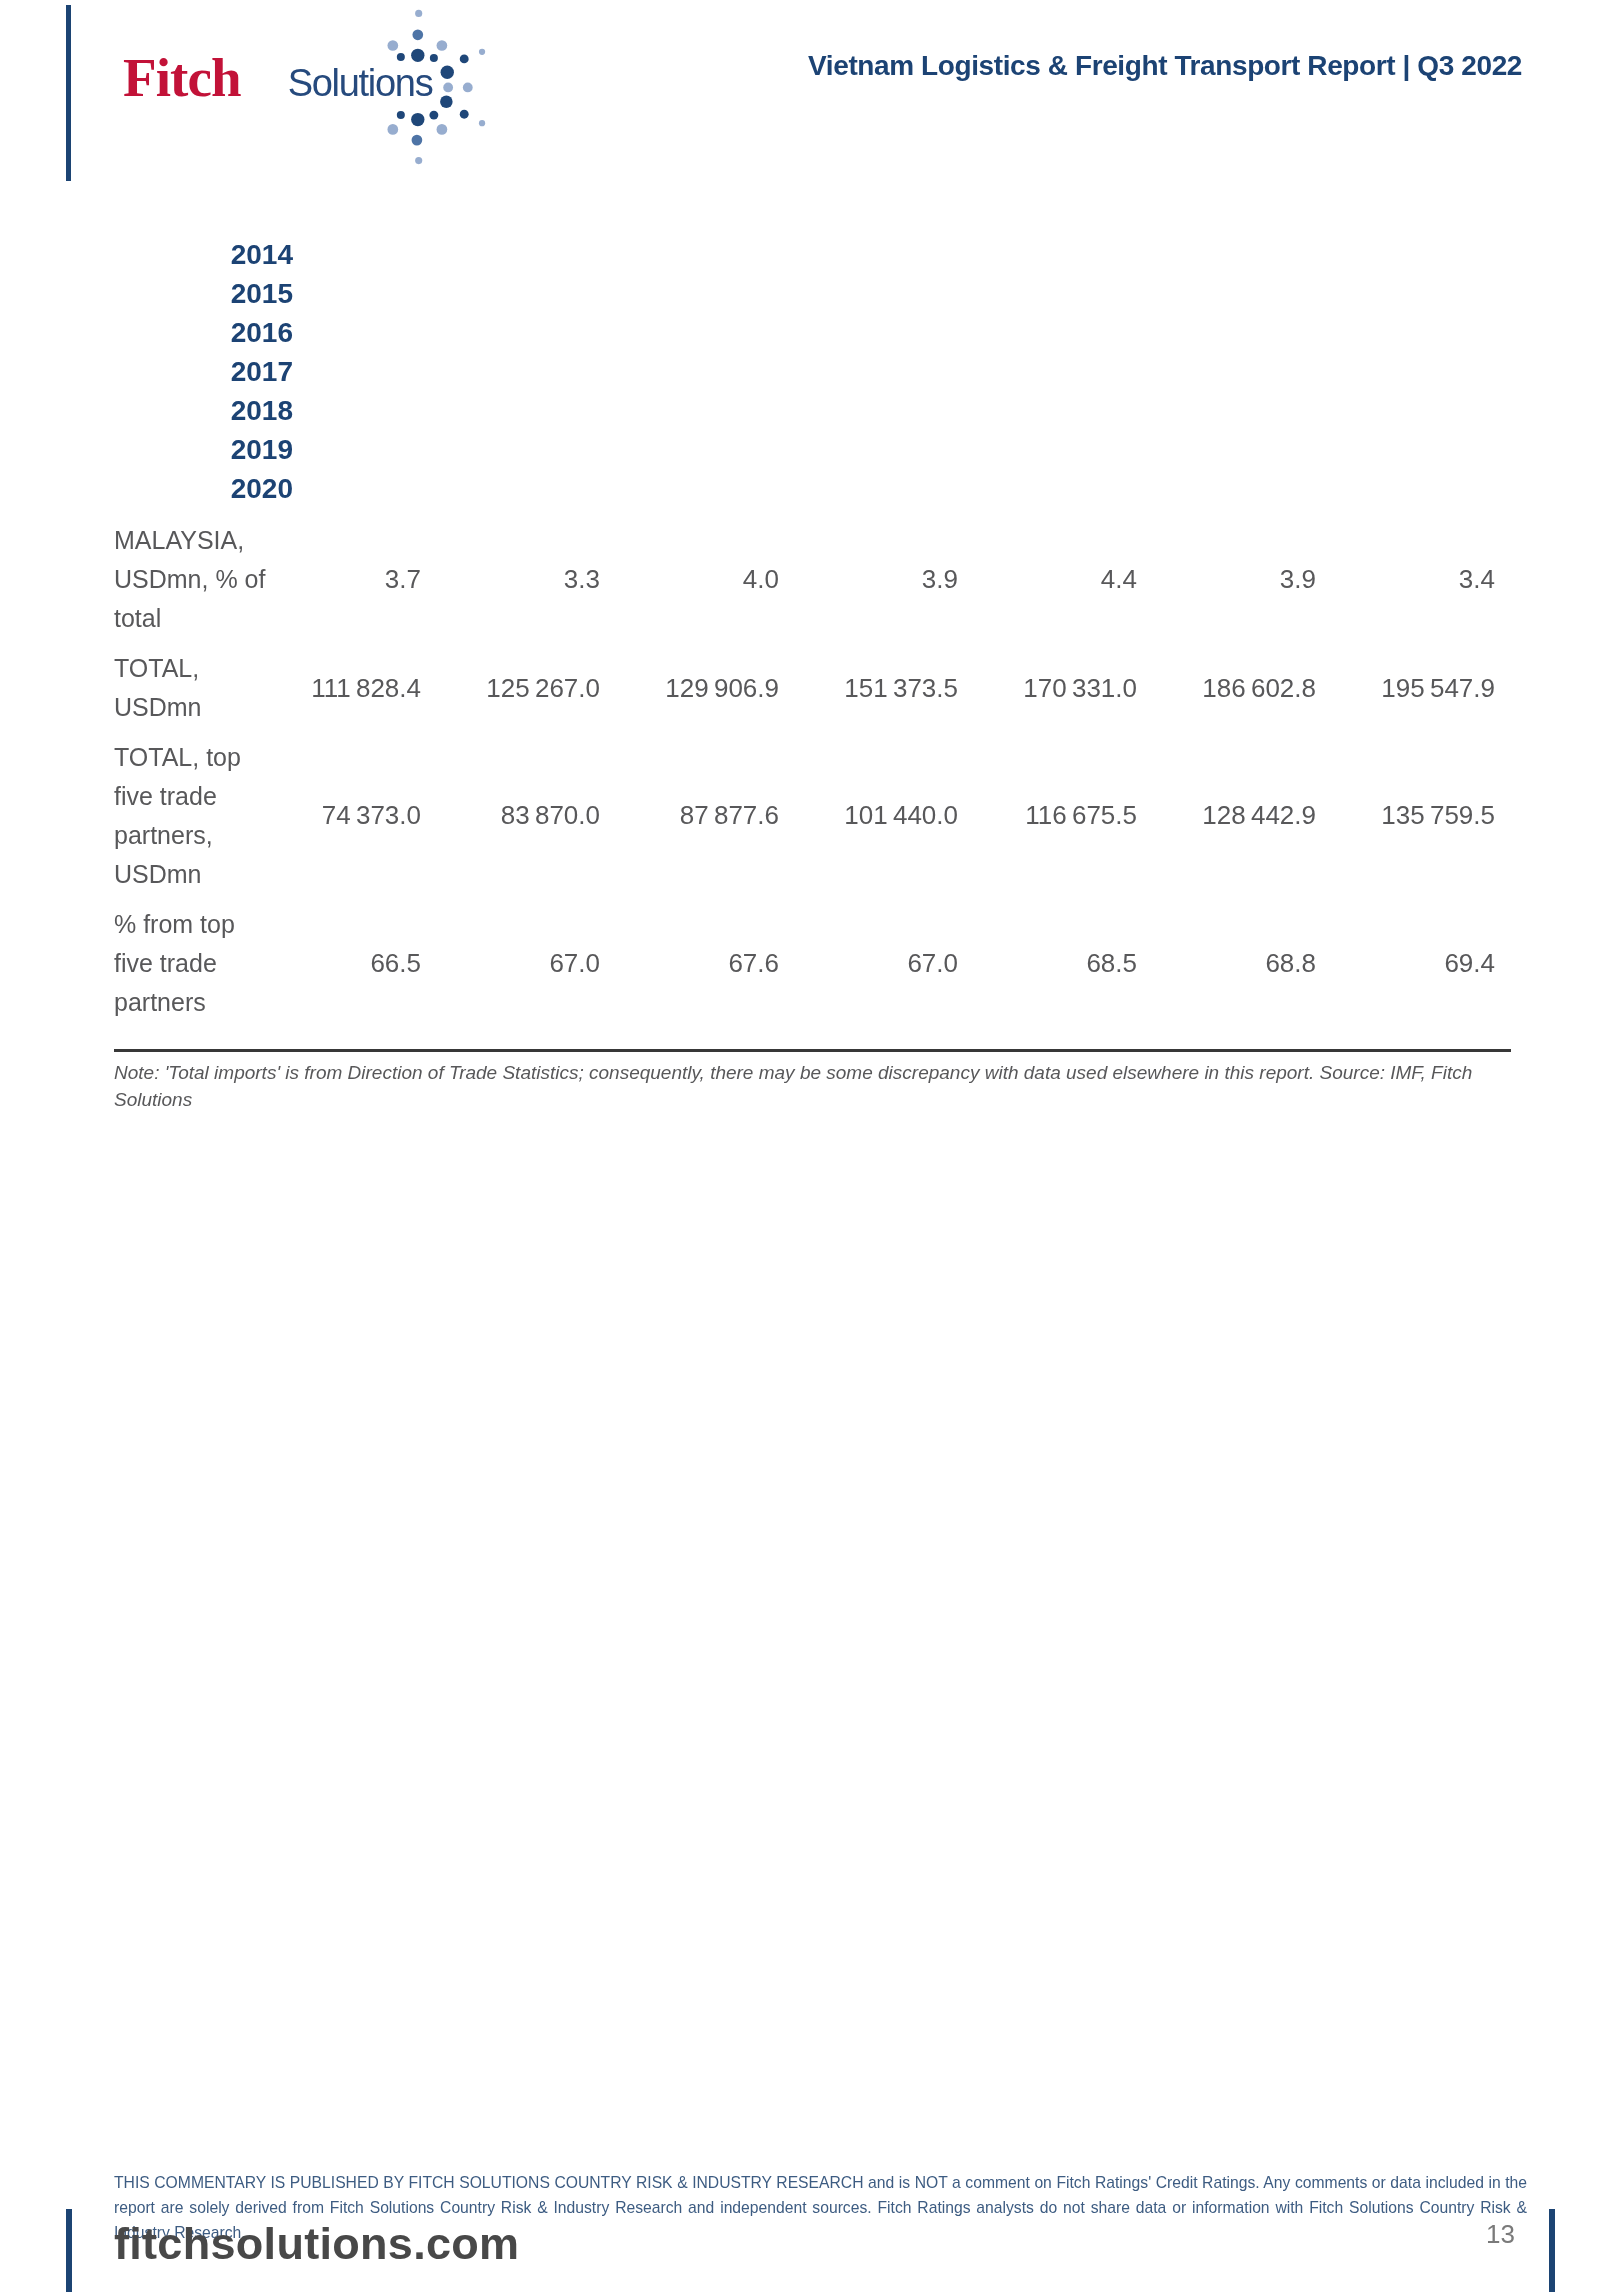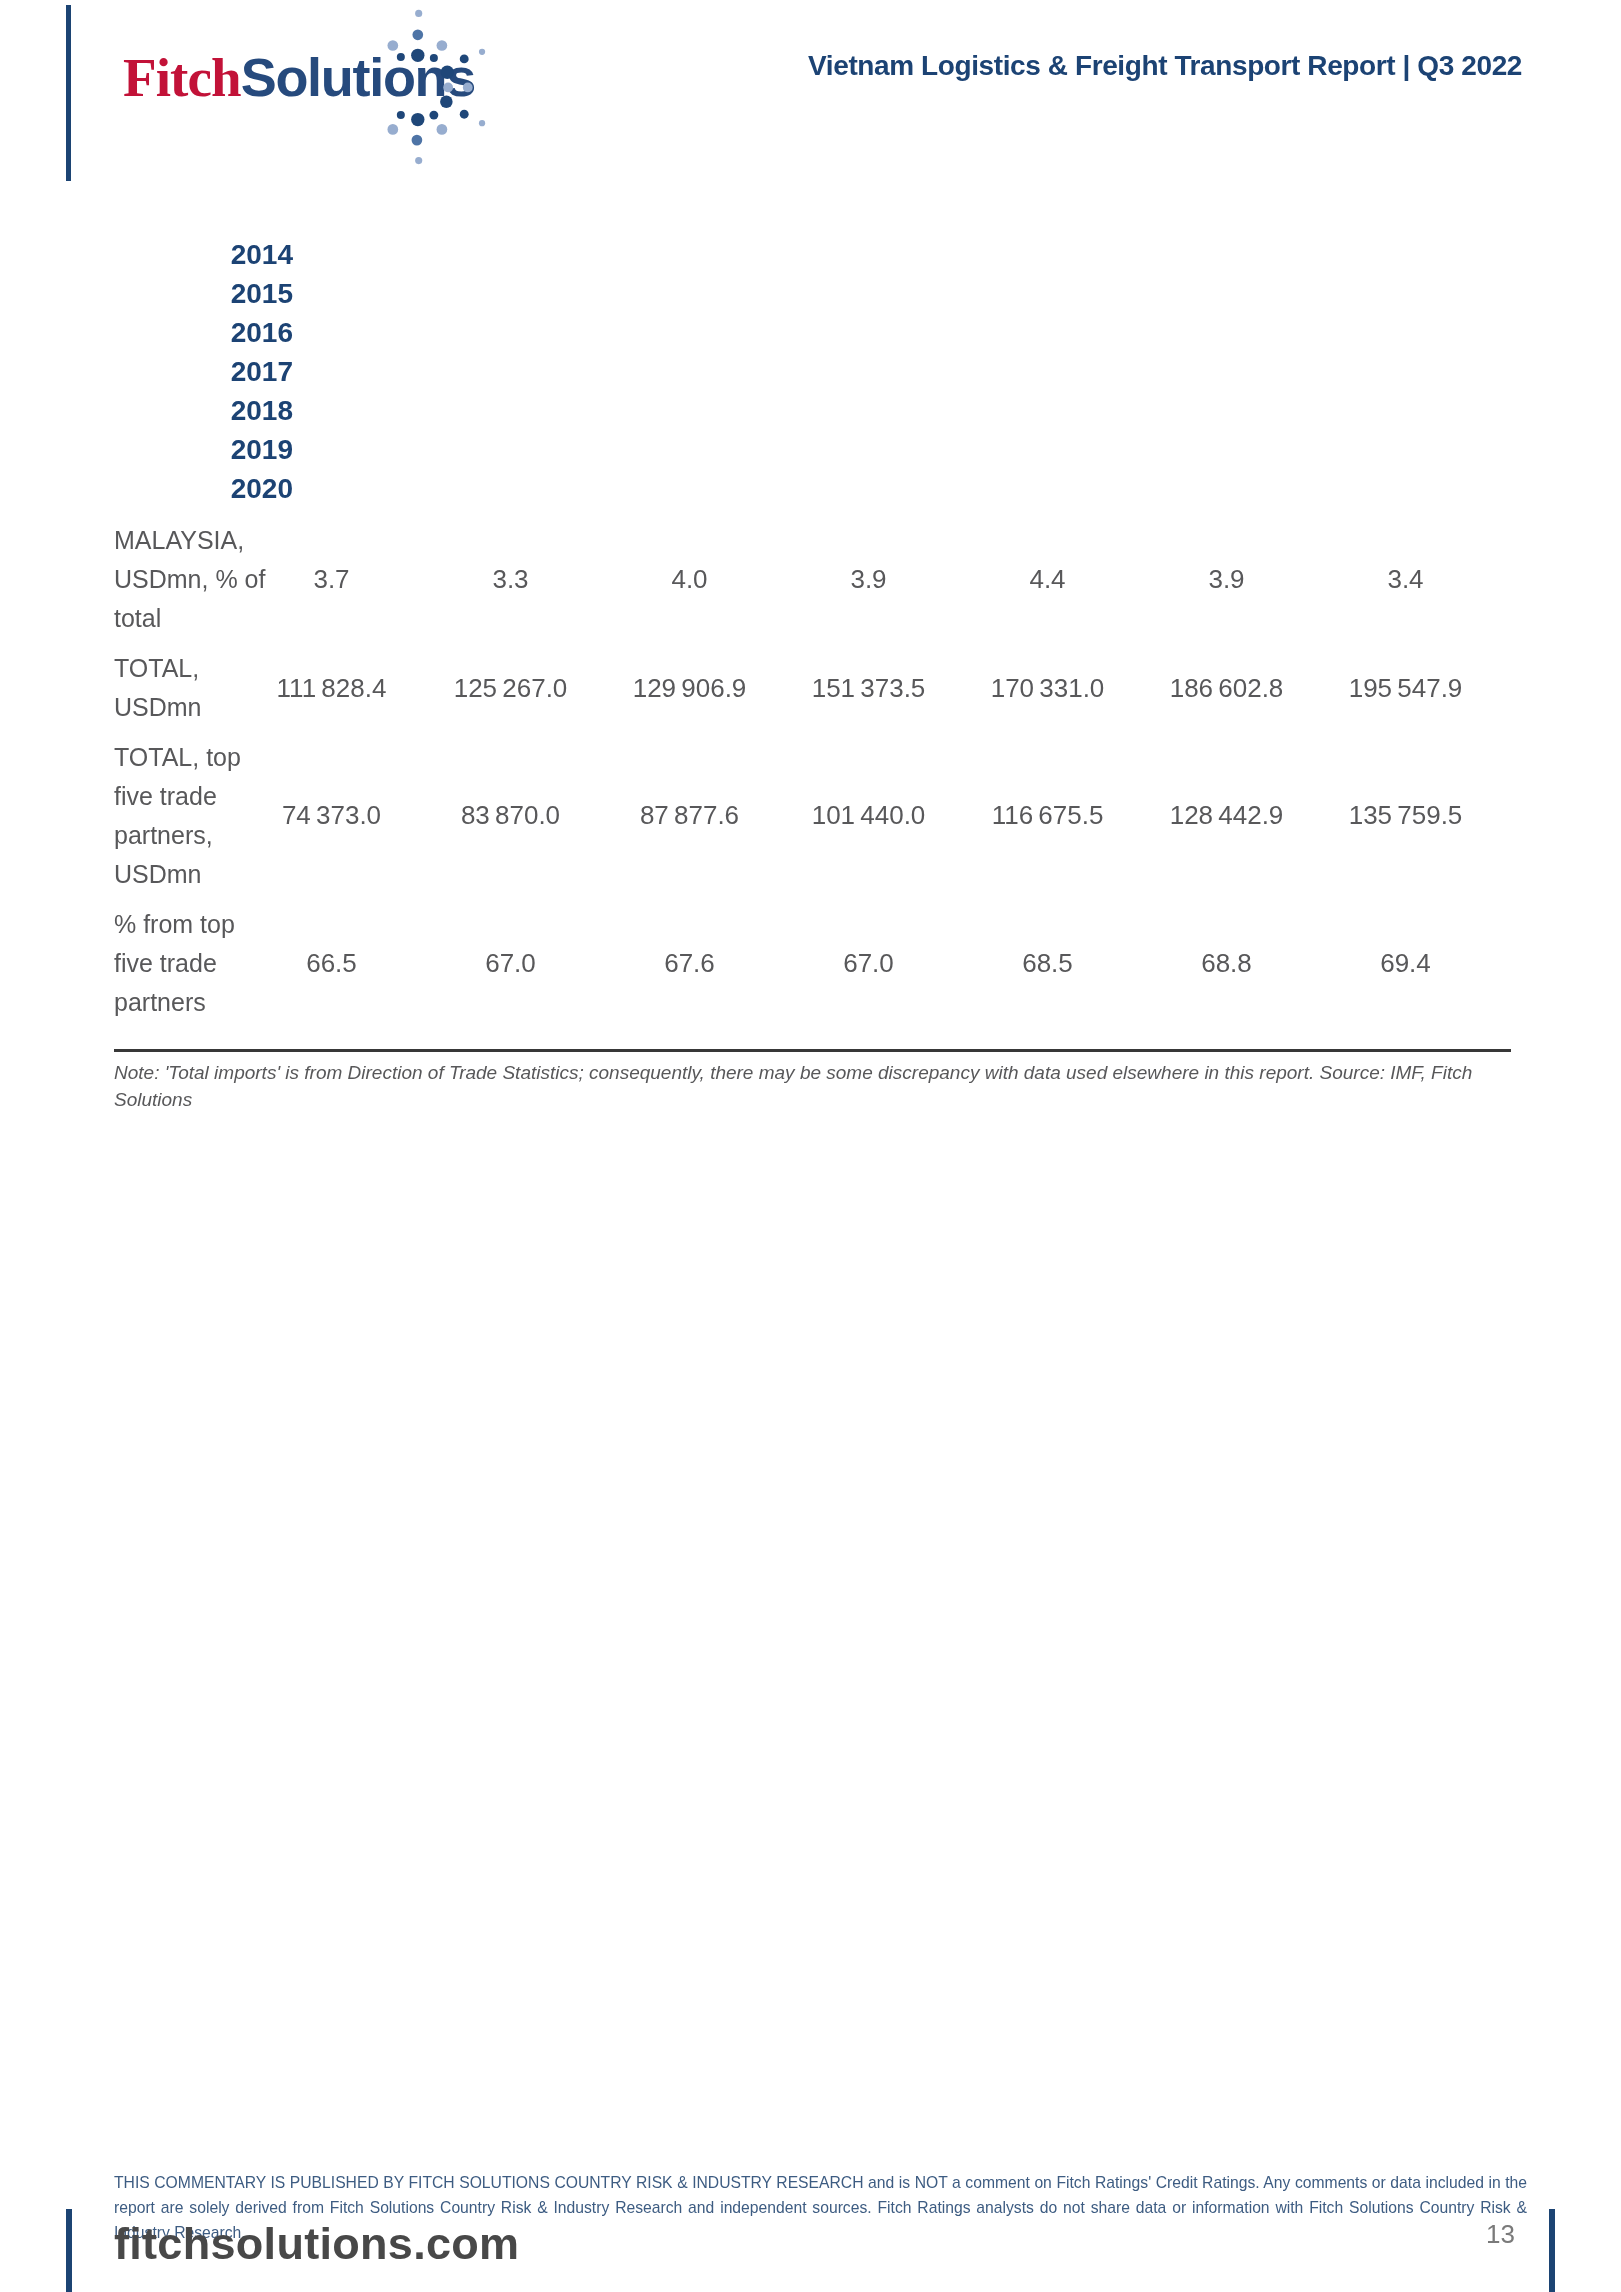--- a/index.html
+++ b/index.html
@@ -15,21 +15,21 @@
     position:absolute;left:66px;top:5.4px;width:5.4px;height:176px;
     background:#1c4473;
   }
   .logo{position:absolute;left:123px;top:48px;white-space:nowrap;line-height:59px;}
   .logo-fitch{
     font-family:"Liberation Serif", serif;
     font-weight:700;font-size:55px;color:#c21238;letter-spacing:-0.9px;
   }
   .logo-solutions{
     font-family:"Liberation Sans", sans-serif;
-    font-weight:700;font-size:54px;color:#264a7d;letter-spacing:-1.3px;
+    font-weight:400;font-size:38px;color:#264a7d;letter-spacing:-1.3px;margin-left:47px;
   }
   .burst{position:absolute;left:383px;top:3.6px;}
   .report-title{
     position:absolute;right:99px;top:50px;
     font-size:28px;font-weight:700;color:#1c4374;letter-spacing:-0.4px;
     white-space:nowrap;
   }
   
   .trade-table{position:absolute;left:114px;top:235px;width:1413px;}
   .t-head{display:flex;margin-bottom:8px;flex-direction:column;}
@@ -38,21 +38,21 @@
     width:179px;flex:none;text-align:right;
     font-size:28px;font-weight:700;color:#1c4374;line-height:39px;
   }
   .t-row{display:flex;align-items:center;padding:5.4px 0;}
   .t-label{
     width:128px;flex:none;
     font-size:25px;color:#58585a;line-height:39px;
     white-space:pre;
   }
   .t-val{
-    width:179px;flex:none;text-align:center;
+    width:179px;flex:none;text-align:right;
     font-size:26px;color:#58585a;line-height:39px;
   }
   .table-rule{
     margin-top:21.5px;width:1397px;height:0;
     border-top:3.6px solid #383838;
   }
   .table-note{
     margin-top:7px;width:1397px;
     font-size:19px;font-style:italic;color:#58585a;line-height:27px;
   }

